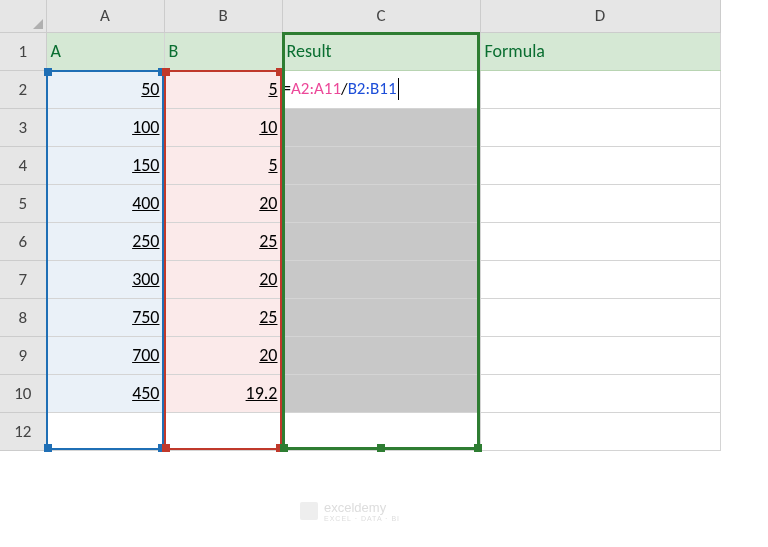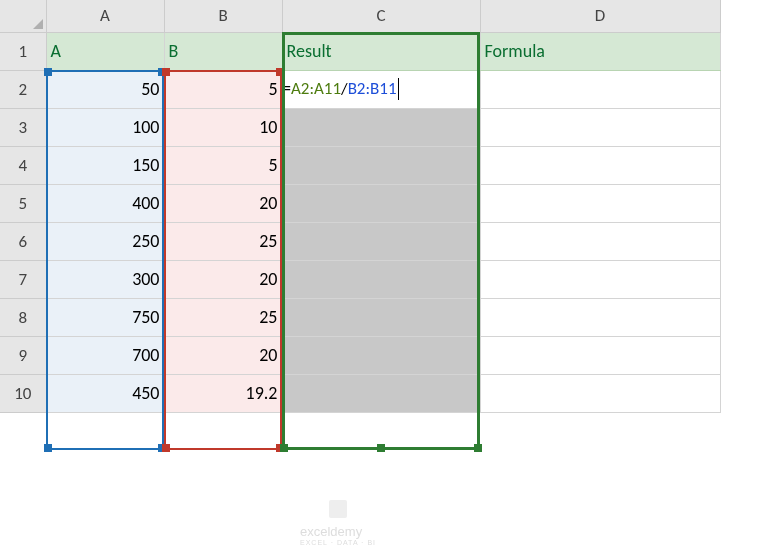--- a/index.html
+++ b/index.html
@@ -62,32 +62,32 @@
       vertical-align: middle;
       position: relative;
     }
     .header-row .cell {
       background: #d5e8d4;
       color: #0a6e31;
       font-weight: 400;
       text-align: left;
       border-bottom: 1px solid #b8d4b2;
     }
-    .num { text-align: right; }
+    .num { text-align: right; text-decoration: underline; }
     .col-a-data { background: #eaf1f8; }
     .col-b-data { background: #fbeaea; }
     .col-c-sel { background: #c8c8c8; }
     .formula-cell {
       background: #fff !important;
       padding: 0;
       font-size: 17px;
       white-space: nowrap;
     }
     .formula-eq { color: #000; }
-    .formula-ref1 { color: #4d7c0f; }
+    .formula-ref1 { color: #ec4899; }
     .formula-op { color: #000; }
     .formula-ref2 { color: #1d4ed8; }
     .cursor-line {
       display: inline-block;
       width: 1px; height: 22px;
       background: #000;
       vertical-align: middle;
       margin-left: 1px;
     }
     .overlay {
@@ -118,21 +118,20 @@
     .h-green { background: #2e7d32; }
     .watermark {
       position: absolute;
       left: 300px; top: 500px;
       color: #ddd;
       font-size: 13px;
       font-family: Arial, sans-serif;
       display: flex;
       align-items: center;
       gap: 6px;
-      flex-direction: column;
     }
     .watermark-icon {
       width: 18px; height: 18px;
       background: #eee;
       border-radius: 2px;
     }
     .watermark-sub { font-size: 7px; letter-spacing: 1px; display:block; }
   </style>
 </head>
 <body>
@@ -211,20 +210,27 @@
     <td class="cell col-c-sel"></td>
     <td class="cell"></td>
   </tr>
   <tr>
     <td class="row-hdr">10</td>
     <td class="cell num col-a-data">450</td>
     <td class="cell num col-b-data">19.2</td>
     <td class="cell col-c-sel"></td>
     <td class="cell"></td>
   </tr>
+  <tr>
+    <td class="row-hdr">12</td>
+    <td class="cell"></td>
+    <td class="cell"></td>
+    <td class="cell"></td>
+    <td class="cell"></td>
+  </tr>
 </tbody>
   </table>
 
 <div class="overlay marq-a">
   <div class="handle h-blue" style="left:-4px;top:-4px"></div>
   <div class="handle h-blue" style="right:-4px;top:-4px"></div>
   <div class="handle h-blue" style="left:-4px;bottom:-4px"></div>
   <div class="handle h-blue" style="right:-4px;bottom:-4px"></div>
 </div>
 <div class="overlay marq-b">

